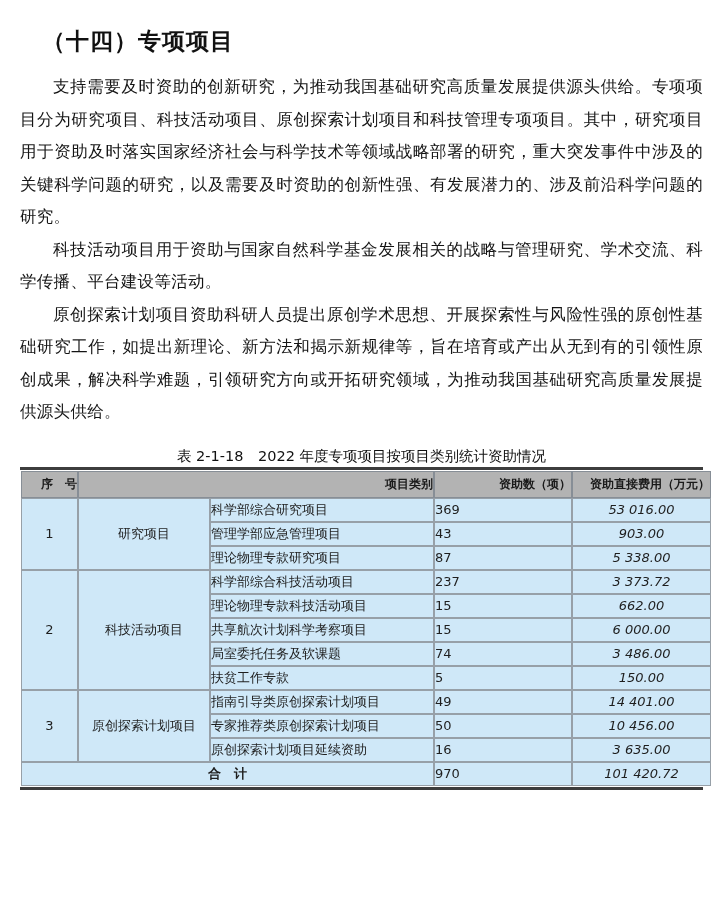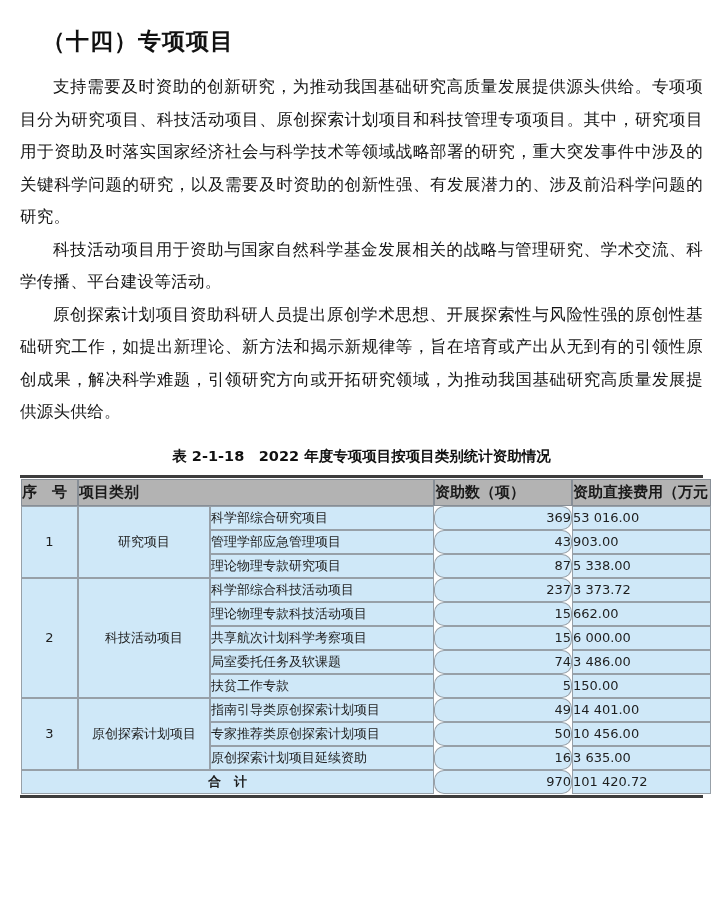--- a/index.html
+++ b/index.html
@@ -39,63 +39,63 @@
     letter-spacing: 0.3px;
     text-align: justify;
     text-justify: inter-ideograph;
     text-indent: 2em;
     margin: 0;
     color: #141414;
   }
   .table-title {
     text-align: center;
     font-family: "DejaVu Sans", sans-serif;
-    font-weight: bold;
+    font-weight: normal;
     font-size: 14.5px;
-    margin: 18px 0 9px 0;
+    margin: 18px 0 1px 0;
     color: #111111;
   }
   .tbl-wrap {
     border-top: 3px solid #3d3d3d;
     border-bottom: 3px solid #3d3d3d;
   }
   table.funding {
     width: 100%;
     table-layout: fixed;
     border-collapse: separate;
     border-spacing: 2px;
   }
   table.funding th {
     background: #b3b3b3;
     height: 25px;
-    font-size: 15px;
+    font-size: 12px;
     font-weight: bold;
-    text-align: left;
+    text-align: right;
     box-shadow: 0 0 0 1px #878e96;
     color: #1a1a1a;
     padding: 0;
     overflow: hidden;
     white-space: nowrap;
   }
   table.funding td {
     background: #cfe8f8;
     height: 22px;
     font-size: 13px;
     box-shadow: 0 0 0 1px #97a0a8;
     color: #1e1e1e;
     padding: 0;
     overflow: hidden;
     white-space: nowrap;
     vertical-align: middle;
   }
   td.c-idx   { text-align: center; }
   td.c-grp   { text-align: center; padding-left: 14px; }
   td.c-name  { text-align: left; padding-left: 12px; }
-  td.c-cnt   { text-align: right; padding-right: 55px; border-radius: 9px; }
-  td.c-amt   { text-align: left; padding-right: 30px; }
+  td.c-cnt   { padding-right: 55px; }
+  td.c-amt   { text-align: center; padding-right: 30px; font-style: italic; }
   td.c-total { text-align: center; padding-left: 15px; font-weight: bold; }
 </style>
 </head>
 <body>
 
 <div class="page">
 
   <h1 class="heading">（十四）专项项目</h1>
 
   <div class="body-text">

